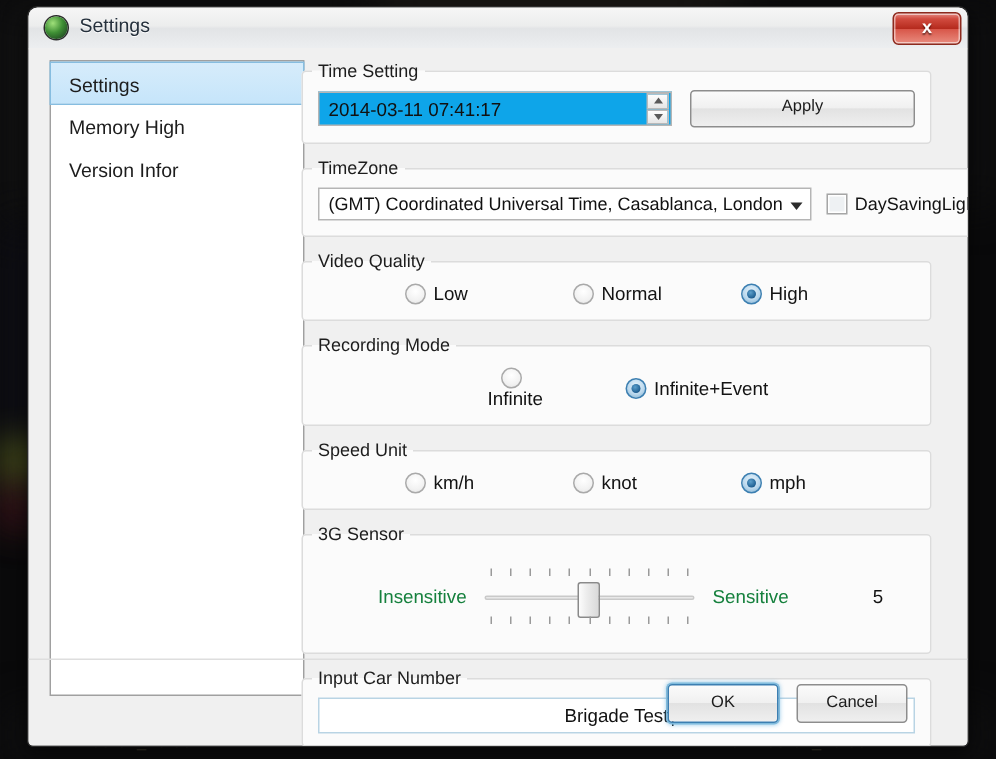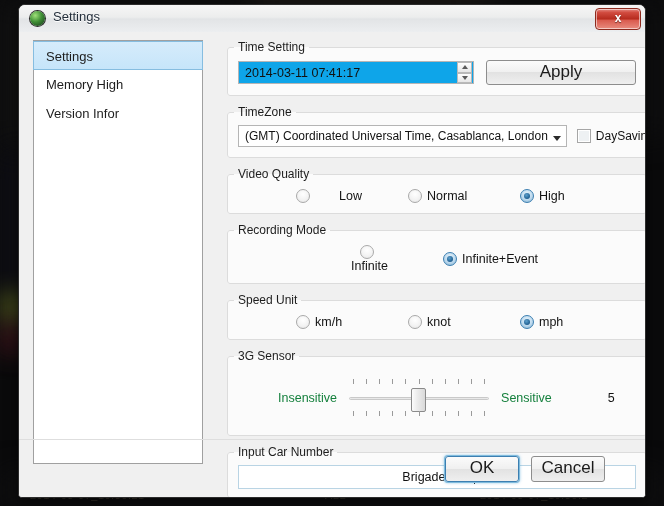--- a/index.html
+++ b/index.html
@@ -73,21 +73,21 @@
     font-size:13px; color:#1d1d1d; cursor:pointer;
     box-sizing:border-box;
   }
   .side-item.selected {
     background: linear-gradient(to bottom, #d6ecfb 0%, #c6e5fa 100%);
     border:1px solid #86bde0;
     margin:0 -1px;
   }
 
   
-  .pane { position:absolute; left:208px; top:8px; width:420px; }
+  .pane { position:absolute; left:182px; top:8px; width:420px; }
 
   fieldset.group {
     border:1px solid #dcdcdc; border-radius:3px;
     margin:0 0 9px 0; padding:0;
     background:#fbfbfb;
     position:relative;
   }
   fieldset.group > legend {
     font-size:12px; color:#1d1d1d; padding:0 4px; margin-left:6px;
   }
@@ -103,21 +103,21 @@
   .spinner { width:15px; height:21px; display:flex; flex-direction:column; margin-right:1px; }
   .spin {
     flex:1; border:1px solid #b9b9b9; background:linear-gradient(to bottom,#fdfdfd,#e6e6e6);
     display:flex; align-items:center; justify-content:center; cursor:pointer;
   }
   .arr-up { width:0;height:0;border-left:3px solid transparent;border-right:3px solid transparent;border-bottom:4px solid #5a5a5a;}
   .arr-dn { width:0;height:0;border-left:3px solid transparent;border-right:3px solid transparent;border-top:4px solid #5a5a5a;}
   .btn {
     border:1px solid #8d8d8d; border-radius:3px;
     background: linear-gradient(to bottom, #fbfbfb 0%, #f0f0f0 48%, #e2e2e2 50%, #efefef 100%);
-    font-size:17px; color:#1b1b1b; text-align:center; cursor:pointer;
+    font-size:11px; color:#1b1b1b; text-align:center; cursor:pointer;
   }
   .apply-btn { margin-left:12px; flex:1; height:23px; line-height:21px; }
 
   
   .tz-row { display:flex; align-items:center; }
   .combo {
     flex:0 0 300px; height:22px; border:1px solid #b5b5b5; background:#fff;
     display:flex; align-items:center; box-sizing:border-box; cursor:pointer;
   }
   .combo .cval { flex:1; font-size:12px; color:#111; padding-left:6px; white-space:nowrap; overflow:hidden;}
@@ -253,21 +253,21 @@
               <span class="chk-label">DaySavingLight</span>
             </div>
           </div>
         </div>
       </fieldset>
 
       <fieldset class="group">
         <legend>Video Quality</legend>
         <div class="gbody">
           <div class="radio-row">
-            <div class="radio-item" style="width:112px; margin-left:58px;gap:24px;">
+            <div class="radio-item" style="width:112px; margin-left:58px;">
               <span class="rb"></span>
               <span class="rb-label">Low</span>
             </div>
             <div class="radio-item" style="width:112px;">
               <span class="rb"></span>
               <span class="rb-label">Normal</span>
             </div>
             <div class="radio-item">
               <span class="rb on"></span>
               <span class="rb-label">High</span>

